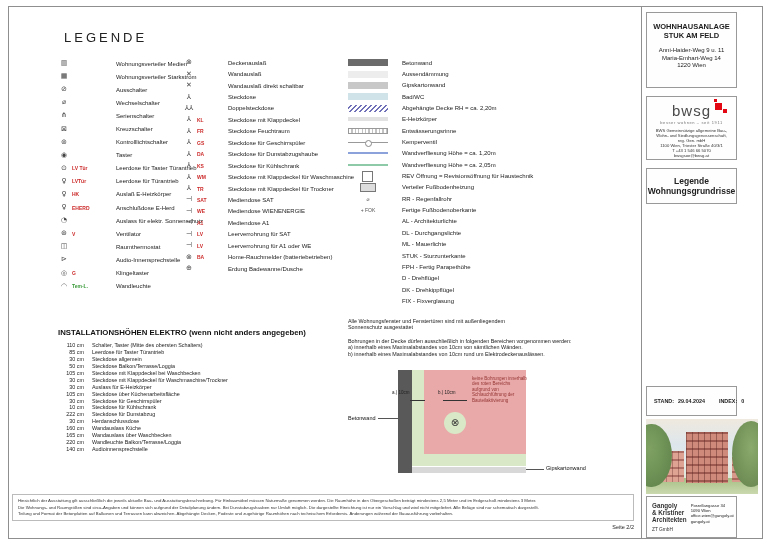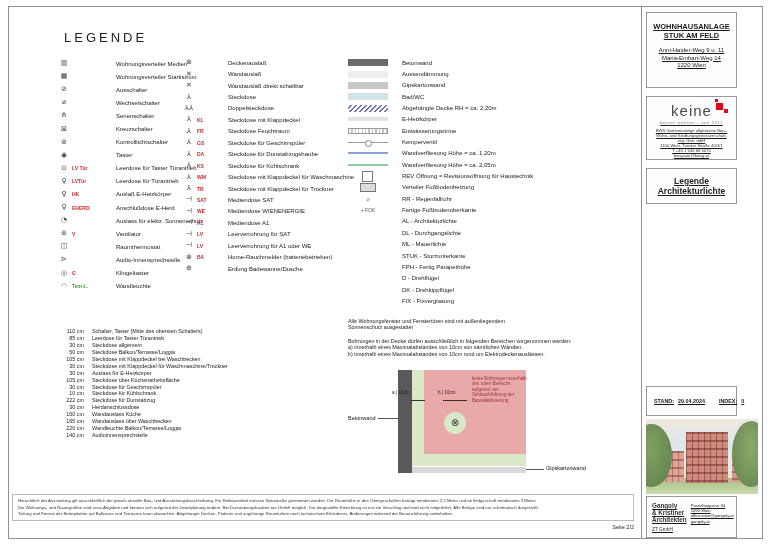--- a/index.html
+++ b/index.html
@@ -79,21 +79,21 @@
   .irow { display:flex; align-items:center; height:6.9px; }
   .ih { flex:none; width:26px; text-align:right; font-size:5.4px; }
   .il { margin-left:8px; font-size:5.4px; white-space:nowrap; }
 
   
   .footer-box { position:absolute; left:12px; top:494px; width:622px; height:27px; border:1px solid #bbb; padding:3px 5px; }
   .fline { font-size:4.3px; line-height:6.6px; color:#333; white-space:nowrap; overflow:hidden; }
   .page-label { position:absolute; left:556px; top:524px; width:78px; text-align:right; font-size:5.5px; color:#222; }
 
   
-  .pbox { position:absolute; left:646px; width:91px; border:1px solid #999; background:#fefefe;text-decoration:underline; }
+  .pbox { position:absolute; left:646px; width:91px; border:1px solid #999; background:#fefefe; }
   .pb-project { top:12px; height:76px; text-align:center; padding-top:9px; }
   .pb-project .t { font-size:7.5px; font-weight:bold; line-height:9px; }
   .pb-project .a { font-size:6px; line-height:7.5px; margin-top:7px; }
   .pb-bwsg { top:96px; height:64px; text-align:center; padding-top:5px; }
   .logo-wrap { position:relative; display:inline-block; }
   .logo { font-size:15px; color:#4a4a4a; letter-spacing:1px; }
   .sq { position:absolute; background:var(--brand-red,#e30613); }
   .sq1 { width:7px; height:7px; right:-11px; top:1px; }
   .sq2 { width:4px; height:4px; right:-16px; top:7px; }
   .sq3 { width:3px; height:3px; right:-6px; top:-3px; }
@@ -574,20 +574,21 @@
   <div class="dg-dim dg-dimb">b.) 10cm</div>
   <div class="dg-arr dg-arr-a"></div>
   <div class="dg-arr dg-arr-b"></div>
   <div class="dg-label dg-wall-label">Betonwand</div>
   <div class="dg-wall-line"></div>
   <div class="dg-label dg-gips-label">Gipskartonwand</div>
   <div class="dg-gips-line"></div>
 </div>
 
 <div class="install">
+  <div class="install-title">INSTALLATIONSHÖHEN ELEKTRO (wenn nicht anders angegeben)</div>
   <div>
 
       <div class="irow">
         <span class="ih">110 cm</span>
         <span class="il">Schalter, Taster (Mitte des obersten Schalters)</span>
       </div>
 
       <div class="irow">
         <span class="ih">85 cm</span>
         <span class="il">Leerdose für Taster Türantrieb</span>
@@ -679,41 +680,41 @@
   <div class="a">
 
   <div>Anni-Haider-Weg 9 u. 11</div>
       <div>Maria-Emhart-Weg 14</div>
       <div>1220 Wien</div>
     </div>
 </div>
 
 <div class="pbox pb-bwsg">
   <span class="logo-wrap">
-    <span class="logo">keine</span>
+    <span class="logo">bwsg</span>
     <span class="sq sq1"></span>
     <span class="sq sq2"></span>
     <span class="sq sq3"></span>
   </span>
   <div class="tagline">besser wohnen – seit 1911</div>
   <div class="binfo">
 
   <div>BWS Gemeinnützige allgemeine Bau-,</div>
       <div>Wohn- und Siedlungsgenossenschaft,</div>
       <div>reg. Gen. mbH</div>
       <div>1100 Wien, Triester Straße 40/3/1</div>
       <div>T +43 1 546 66 5070</div>
       <div>bwsgsoe@bwsg.at</div>
     </div>
 </div>
 
 <div class="pbox pb-doctype">
 
 <div class="dt">Legende</div>
-    <div class="dt">Architekturlichte</div>
+    <div class="dt">Wohnungsgrundrisse</div>
   </div>
 
 <div class="pbox pb-stand">
   <div class="stand-row">
     <span>STAND:</span>
     <span class="v">29.04.2024</span>
     <span class="ix">INDEX:</span>
     <span class="ixv">0</span>
   </div>
 </div>

